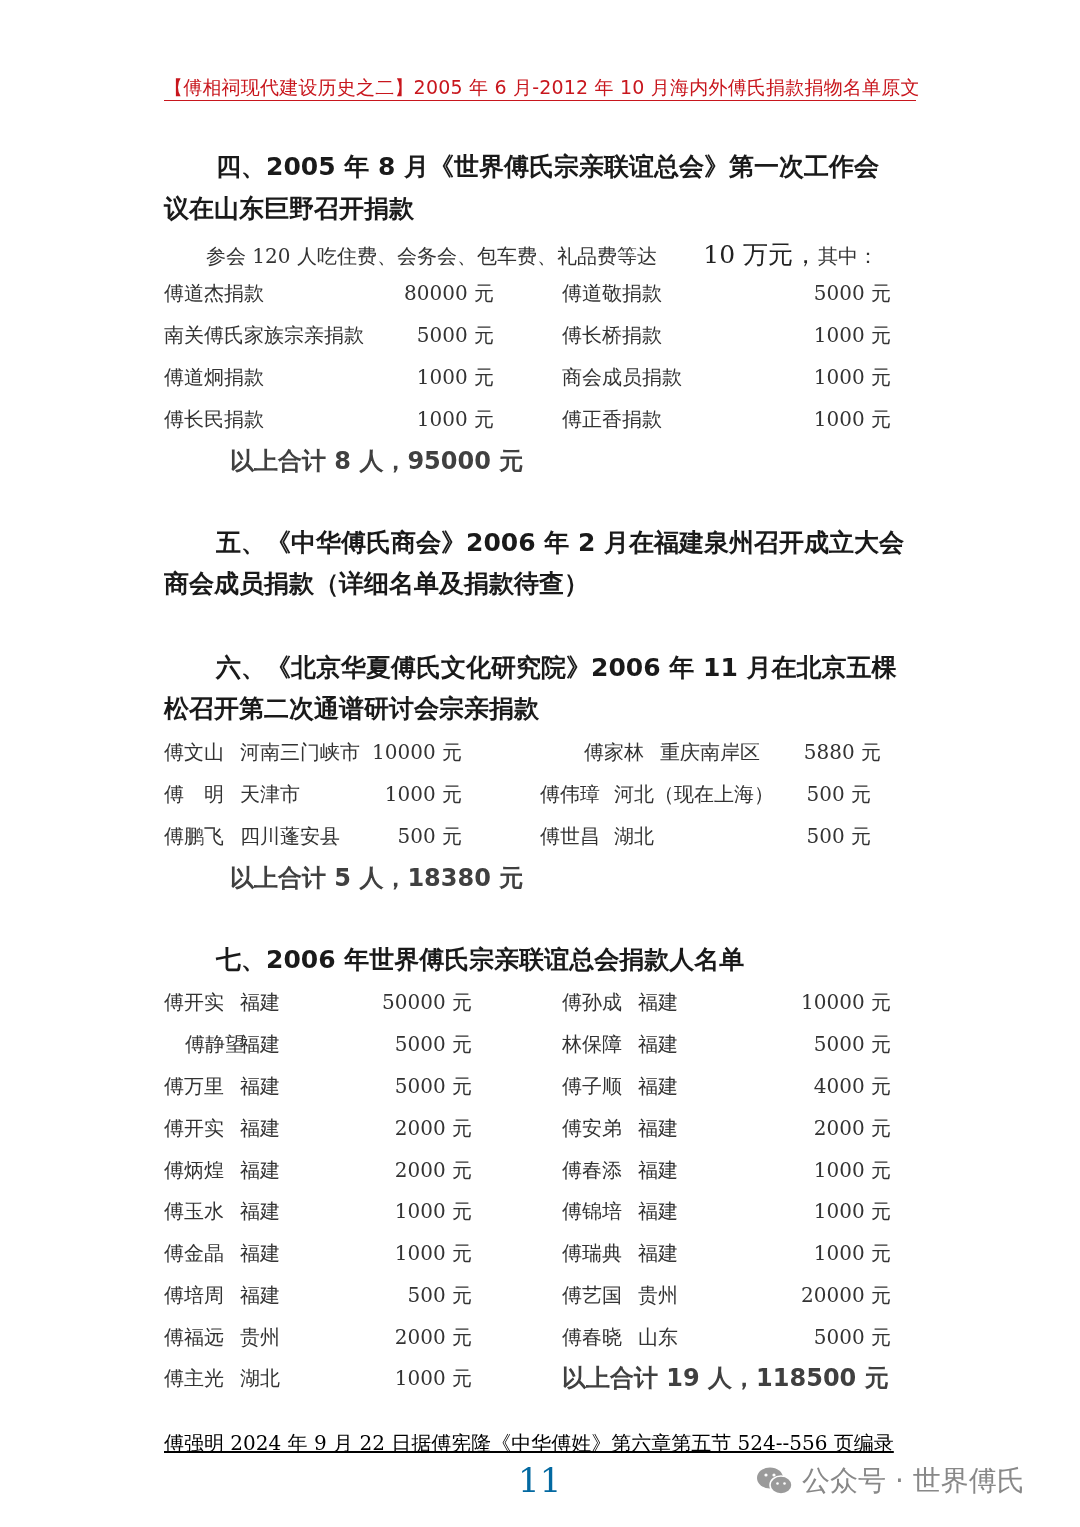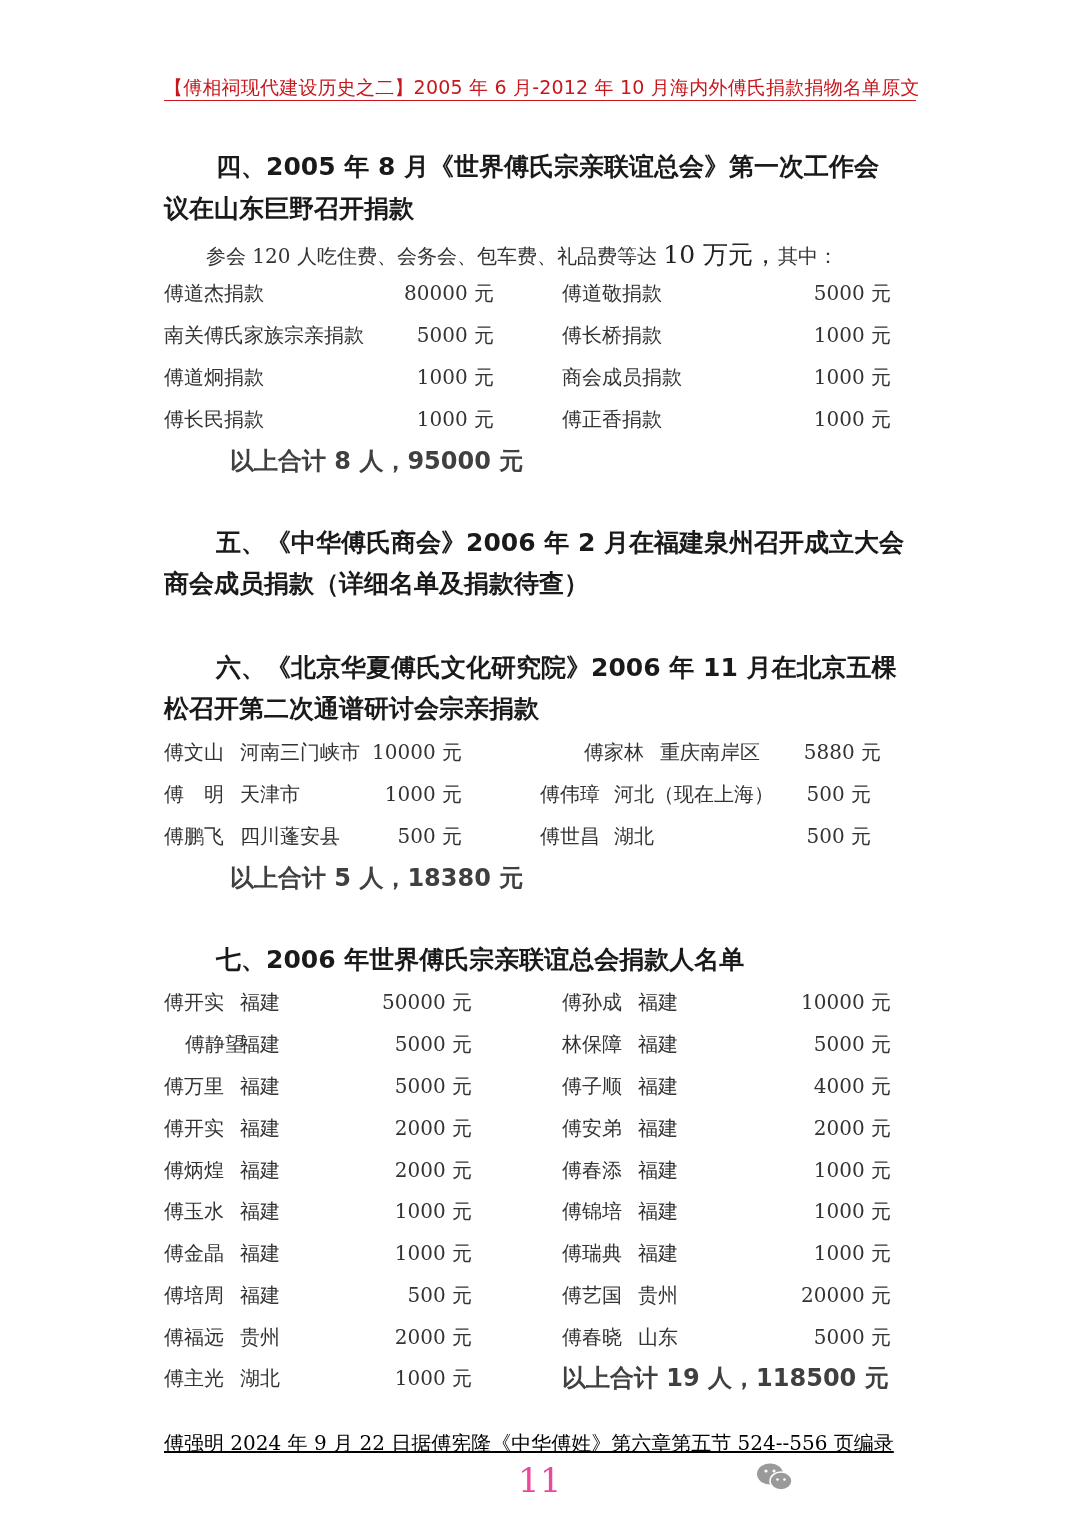--- a/index.html
+++ b/index.html
@@ -3,26 +3,26 @@
 <meta charset="utf-8">
 <style>
   html, body { margin:0; padding:0; background:#ffffff; }
   body { width:1080px; height:1527px; position:relative; overflow:hidden;
          font-family:"DejaVu Serif","Liberation Serif",serif; color:#333; }
   .abs { position:absolute; white-space:nowrap; }
   .header { left:164px; top:74px; width:752px; font-family:"DejaVu Sans","Liberation Sans",sans-serif;
             font-size:19px; color:#c8161d; border-bottom:1.5px solid #c8161d; line-height:26px; letter-spacing:0.2px; }
   .h { font-family:"DejaVu Sans","Liberation Sans",sans-serif; font-weight:bold; font-size:25px; color:#1a1a1a; line-height:30px; }
   .intro { font-size:20px; color:#333; }
-  .intro .big { font-size:25px; font-weight:normal; color:#222; }
+  .intro .big { font-size:25px; font-weight:normal; color:#222;margin-left:40px; }
   .row { font-size:20px; color:#333; line-height:26px; }
   .amt { text-align:right; }
   .total { font-family:"DejaVu Sans","Liberation Sans",sans-serif; font-weight:bold; font-size:24px; color:#404040; }
   .footer-link { left:164px; top:1430px; font-size:20px; color:#000000; text-decoration:underline; }
-  .pagenum { left:518px; top:1460px; font-size:34px; color:#ec4899; }
+  .pagenum { left:518px; top:1460px; font-size:34px; color:#0369a1; }
   .watermark { left:756px; top:1462px; font-family:"DejaVu Sans","Liberation Sans",sans-serif; font-size:28px; color:#888; display:flex; align-items:center; gap:8px; }
   .wm-icon { width:38px; height:30px; position:relative; }
 </style>
 </head>
 <body>
 
 <div class="abs header">【傅相祠现代建设历史之二】2005 年 6 月-2012 年 10 月海内外傅氏捐款捐物名单原文</div>
 
 <div class="abs h" style="left:216px;top:152px;">四、2005 年 8 月《世界傅氏宗亲联谊总会》第一次工作会</div>
 <div class="abs h" style="left:164px;top:194px;">议在山东巨野召开捐款</div>
@@ -182,13 +182,14 @@
   <span class="wm-icon">
     <svg width="38" height="30" viewBox="0 0 38 30">
       <ellipse cx="14" cy="12" rx="13" ry="10.5" fill="#9a9a9a"></ellipse>
       <ellipse cx="25" cy="19" rx="11" ry="9" fill="#9a9a9a" stroke="#fff" stroke-width="1.5"></ellipse>
       <circle cx="10" cy="9" r="1.6" fill="#fff"></circle>
       <circle cx="18" cy="9" r="1.6" fill="#fff"></circle>
       <circle cx="21.5" cy="17.5" r="1.3" fill="#fff"></circle>
       <circle cx="28.5" cy="17.5" r="1.3" fill="#fff"></circle>
     </svg>
   </span>
+  <span>公众号 · 世界傅氏</span>
 </div>
 
 </body></html>

